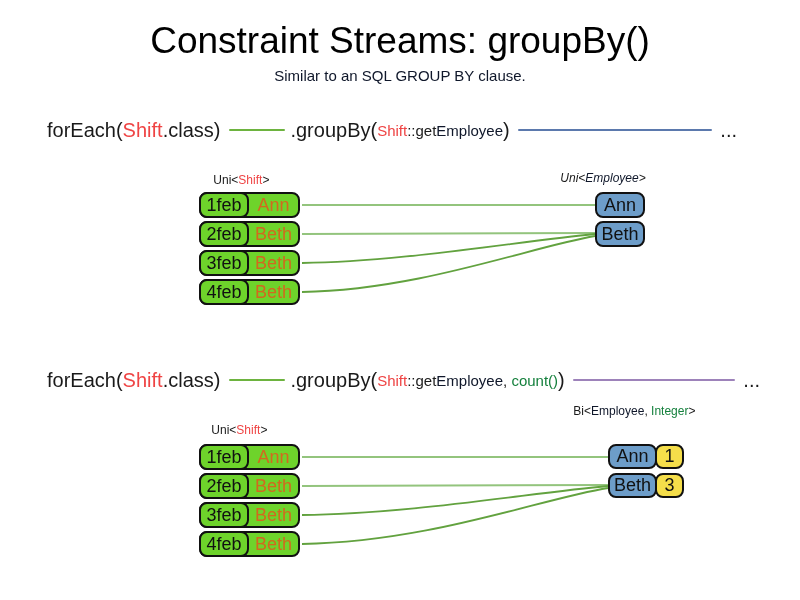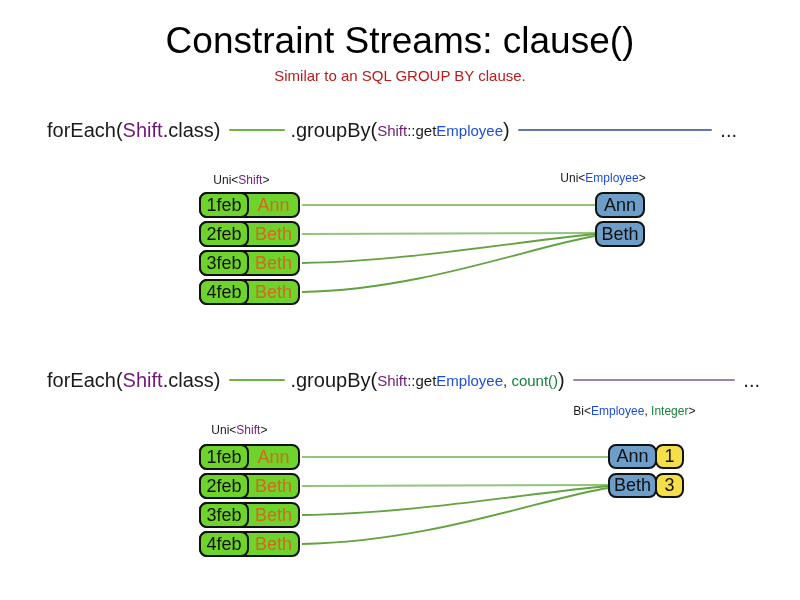--- a/index.html
+++ b/index.html
@@ -3,41 +3,41 @@
 <meta charset="utf-8">
 <style>
   html,body { margin:0; padding:0; background:#ffffff; }
   .slide {
     position:relative; width:800px; height:600px; overflow:hidden;
     font-family:"Liberation Sans", sans-serif; color:#111; background:#ffffff;
   }
   .title    { position:absolute; top:20px; left:0; width:800px; text-align:center;
               font-size:37px; color:#000; }
   .subtitle { position:absolute; top:67px; left:0; width:800px; text-align:center;
-              font-size:15px; color:#b91c1c; }
+              font-size:15px; color:#0f172a; }
 
   
   .code-row { position:absolute; display:flex; align-items:center; height:26px;
               font-size:20px; white-space:pre;text-align:right; }
   .code1 { top:117px; left:47px; right:63px; }
   .code2 { top:367px; left:47px; right:40px; }
   .sm { font-size:15px; }
   .c-black  { color:#1a1a1a; }
-  .c-green  { color:#701a75; }
-  .c-blue   { color:#1d4ed8; }
+  .c-green  { color:#ef4444; }
+  .c-blue   { color:#0f172a; }
   .c-gold   { color:#15803d; }
   .hline { height:2px; border-radius:1px; }
   .hline-green  { width:56px; background:#6db33f; margin:0 5px 0 9px; }
   .hline-blue   { flex:1; background:#5b79ad; margin:0 8px; }
   .hline-purple { flex:1; background:#9d82ba; margin:0 8px; }
 
   
   .type-label { position:absolute; font-size:12px; white-space:pre; color:#000; }
   .lbl-uni-shift-1   { top:159px; left:200px; }
-  .lbl-uni-employee  { top:157px; left:547px; }
+  .lbl-uni-employee  { top:157px; left:547px;font-style:italic; }
   .lbl-uni-shift-2   { top:409px; left:198px; }
   .lbl-bi-emp-int    { top:390px; left:560px; }
 
   
   .shift-table { position:absolute; left:199px; width:101px; }
   .table1 { top:192px; }
   .table2 { top:444px; }
   .shift-row { position:relative; height:26px; margin-bottom:3px; box-sizing:border-box;
                background:#6ed32b; border:2px solid #111; border-radius:8px; }
   .date-cell { position:absolute; left:-2px; top:-2px; width:50px; height:26px;
@@ -66,21 +66,21 @@
                border:2px solid #111; border-radius:8px; display:flex; align-items:center;
                justify-content:center; font-size:18px; color:#111; margin-left:-2px; }
 
   .links { position:absolute; top:0; left:0; width:800px; height:600px; pointer-events:none; }
 </style>
 </head>
 <body>
 
 <div class="slide">
 
-  <div class="title">Constraint Streams: clause()</div>
+  <div class="title">Constraint Streams: groupBy()</div>
   <div class="subtitle">Similar to an SQL GROUP BY clause.</div>
 
   <svg class="links" viewBox="0 0 800 600" xmlns="http://www.w3.org/2000/svg">
     <path d="M302 205 L595 205" stroke="#93c47d" stroke-width="2" fill="none"></path>
     <path d="M302 234 L595 233" stroke="#93c47d" stroke-width="2" fill="none"></path>
     <path d="M302 263 C400 262, 520 241, 595 234" stroke="#62a23f" stroke-width="1.8" fill="none"></path>
     <path d="M302 292 C420 290, 530 247, 595 236" stroke="#62a23f" stroke-width="1.8" fill="none"></path>
     <path d="M302 457 L608 457" stroke="#93c47d" stroke-width="2" fill="none"></path>
     <path d="M302 486 L608 485" stroke="#93c47d" stroke-width="2" fill="none"></path>
     <path d="M302 515 C410 514, 530 493, 608 486" stroke="#62a23f" stroke-width="1.8" fill="none"></path>

